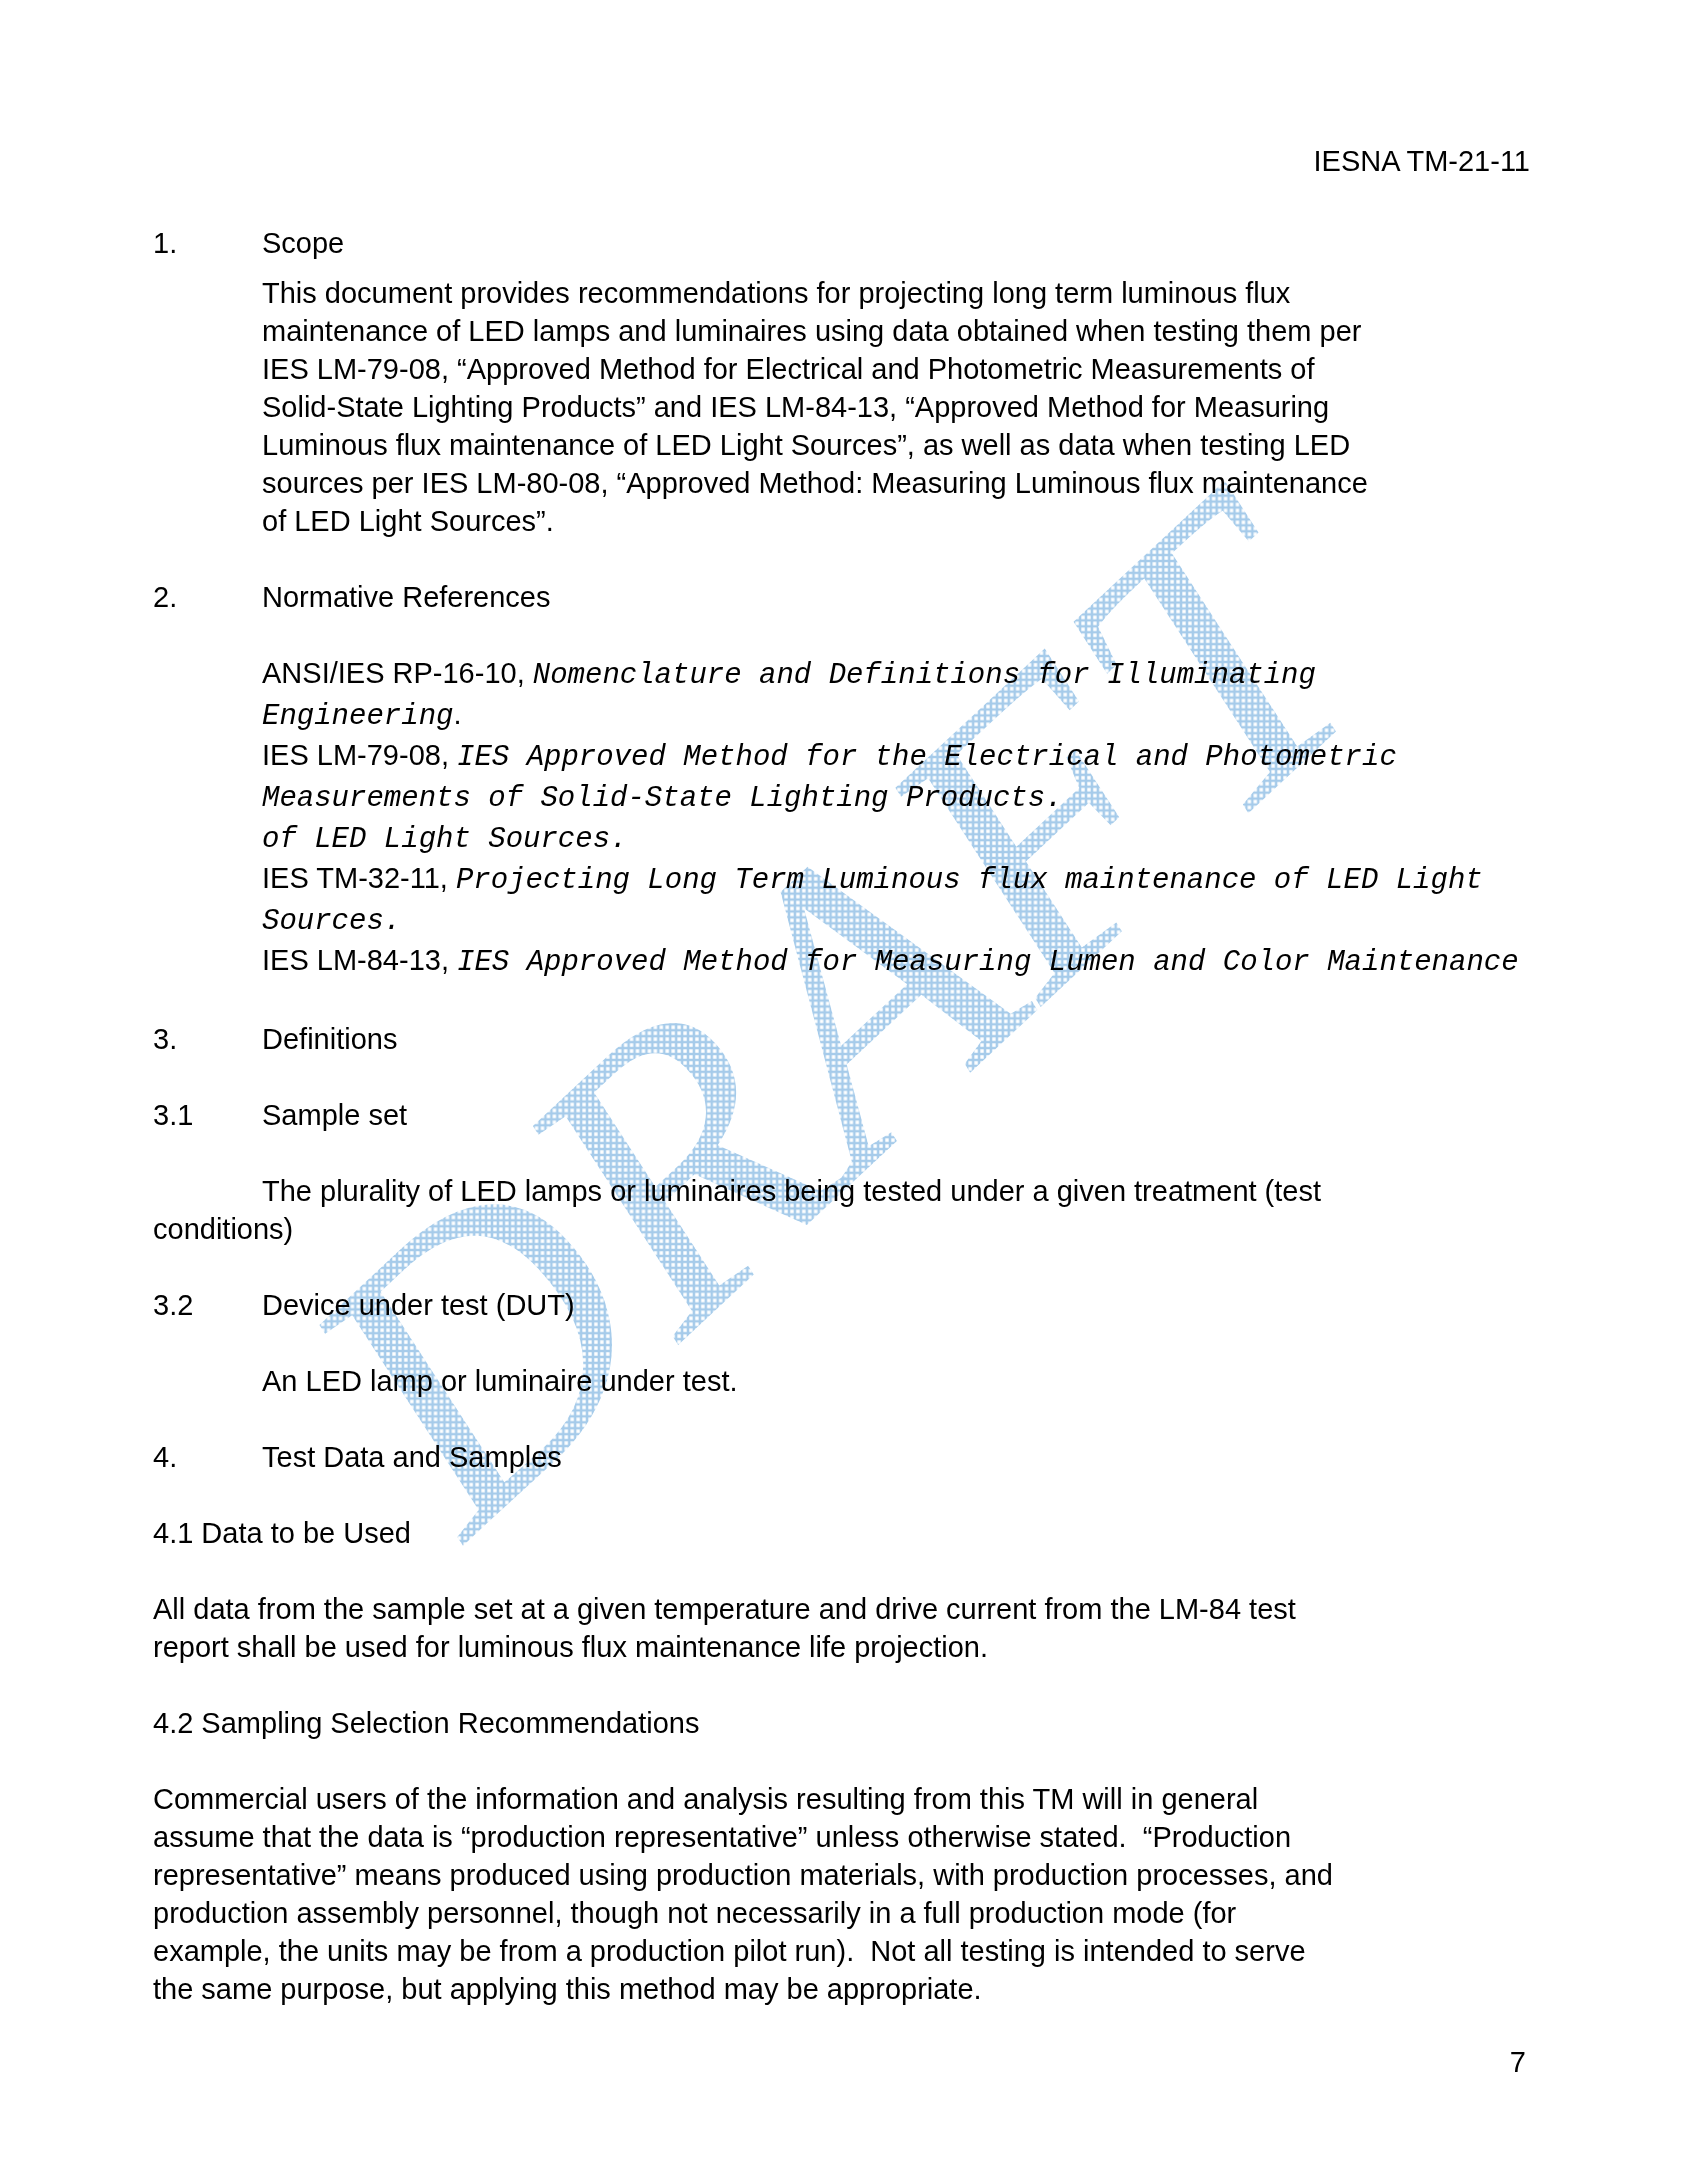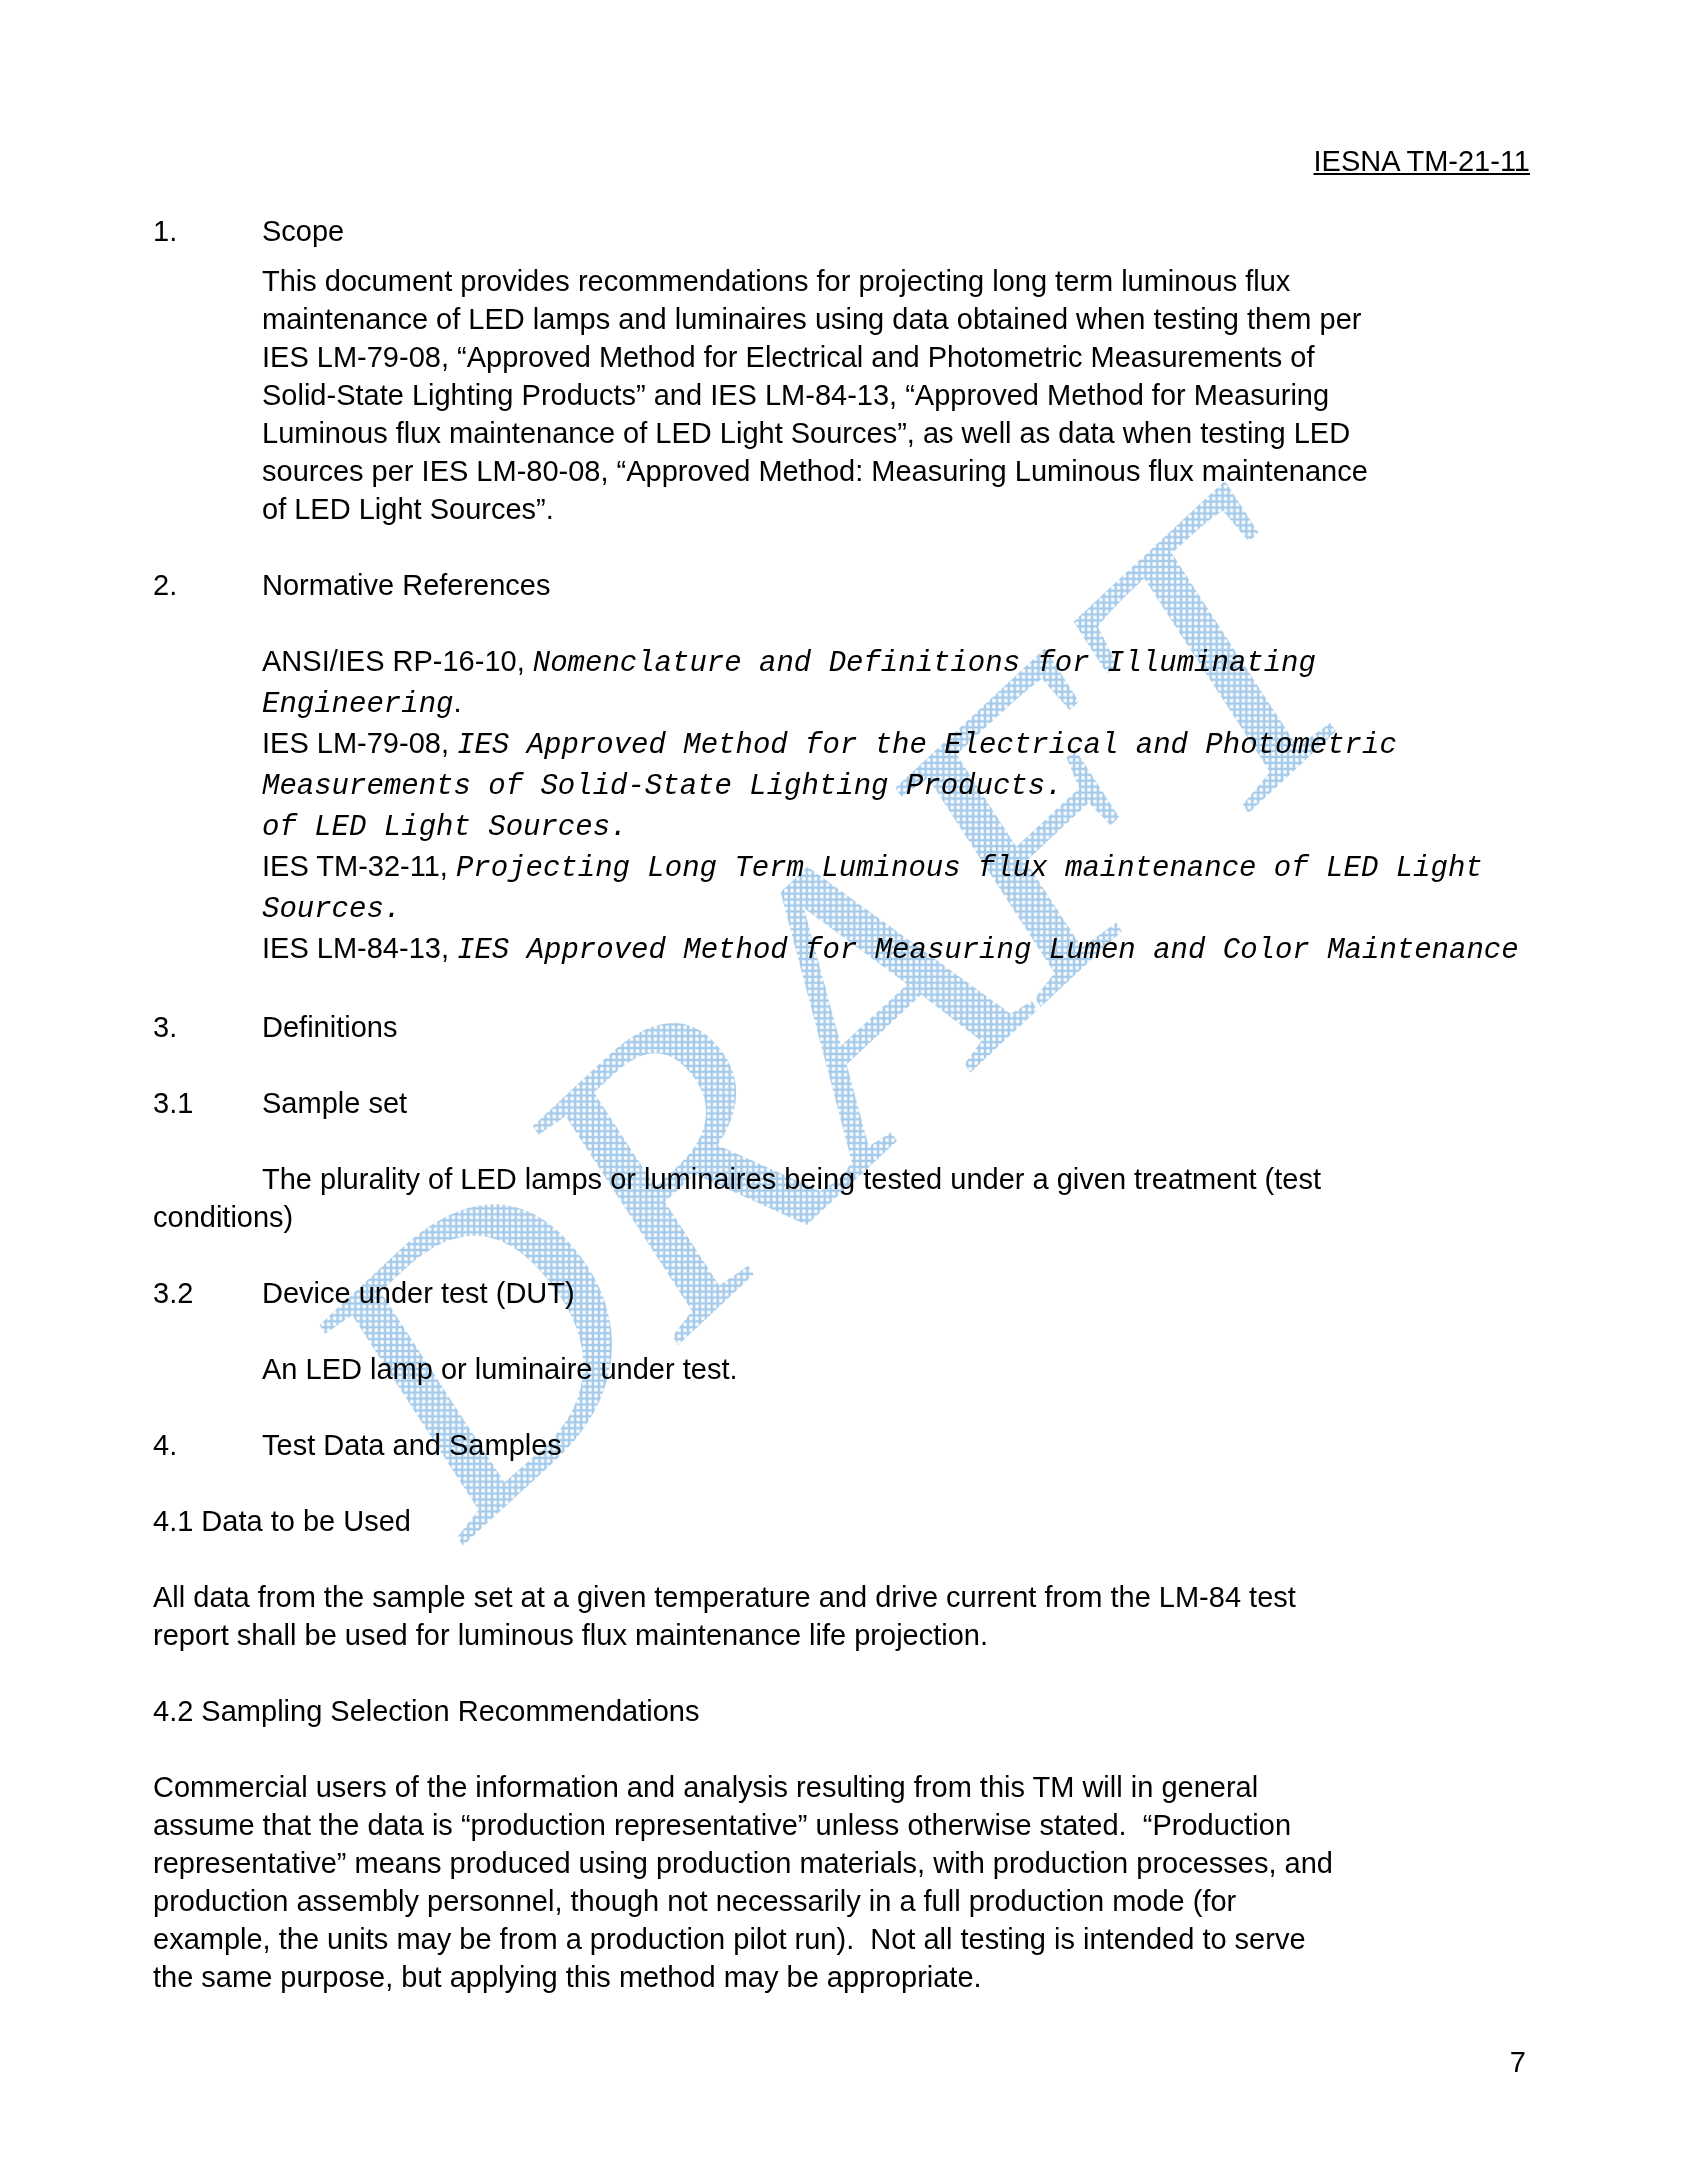--- a/index.html
+++ b/index.html
@@ -29,27 +29,26 @@
     position: absolute;
     z-index: 1;
     left: 153px;
     right: 154px;
     top: 0;
     padding-top: 142px;
   }
   .doc-header {
     text-align: right;
     margin: 0;
-    text-decoration: underline;
   }
   .hd {
     margin: 38px 0 0 0;
   }
   .hd.first {
-    margin-top: 32px;
+    margin-top: 44px;
   }
   .hd .num {
     display: inline-block;
     width: 109px;
   }
   .para {
     margin: 38px 0 0 0;
     white-space: pre-wrap;
   }
   .block-indent {

